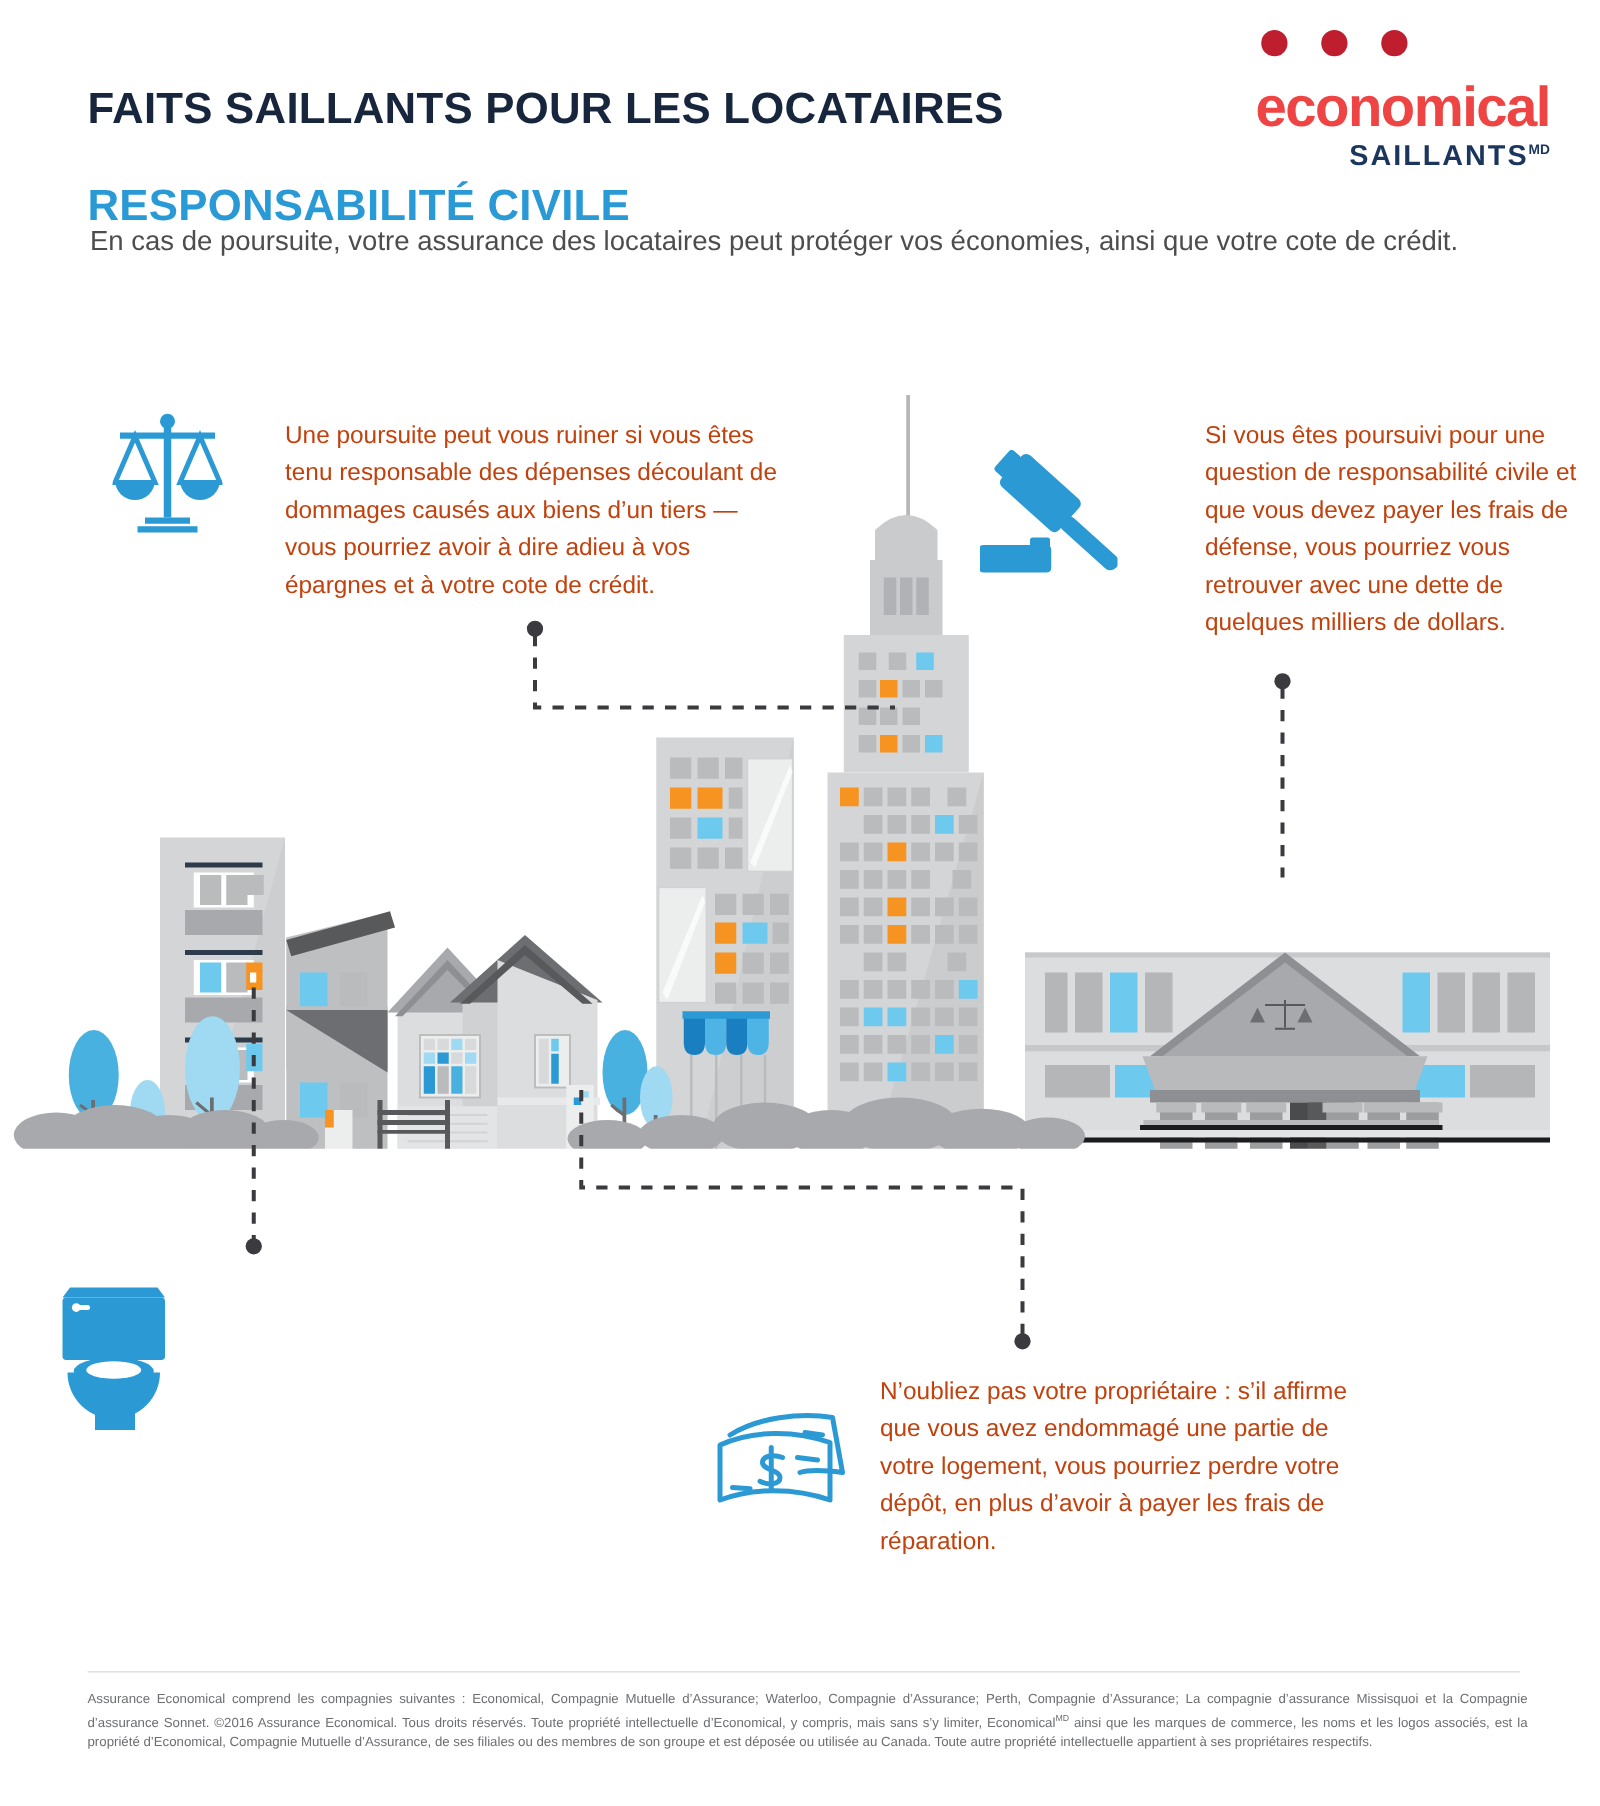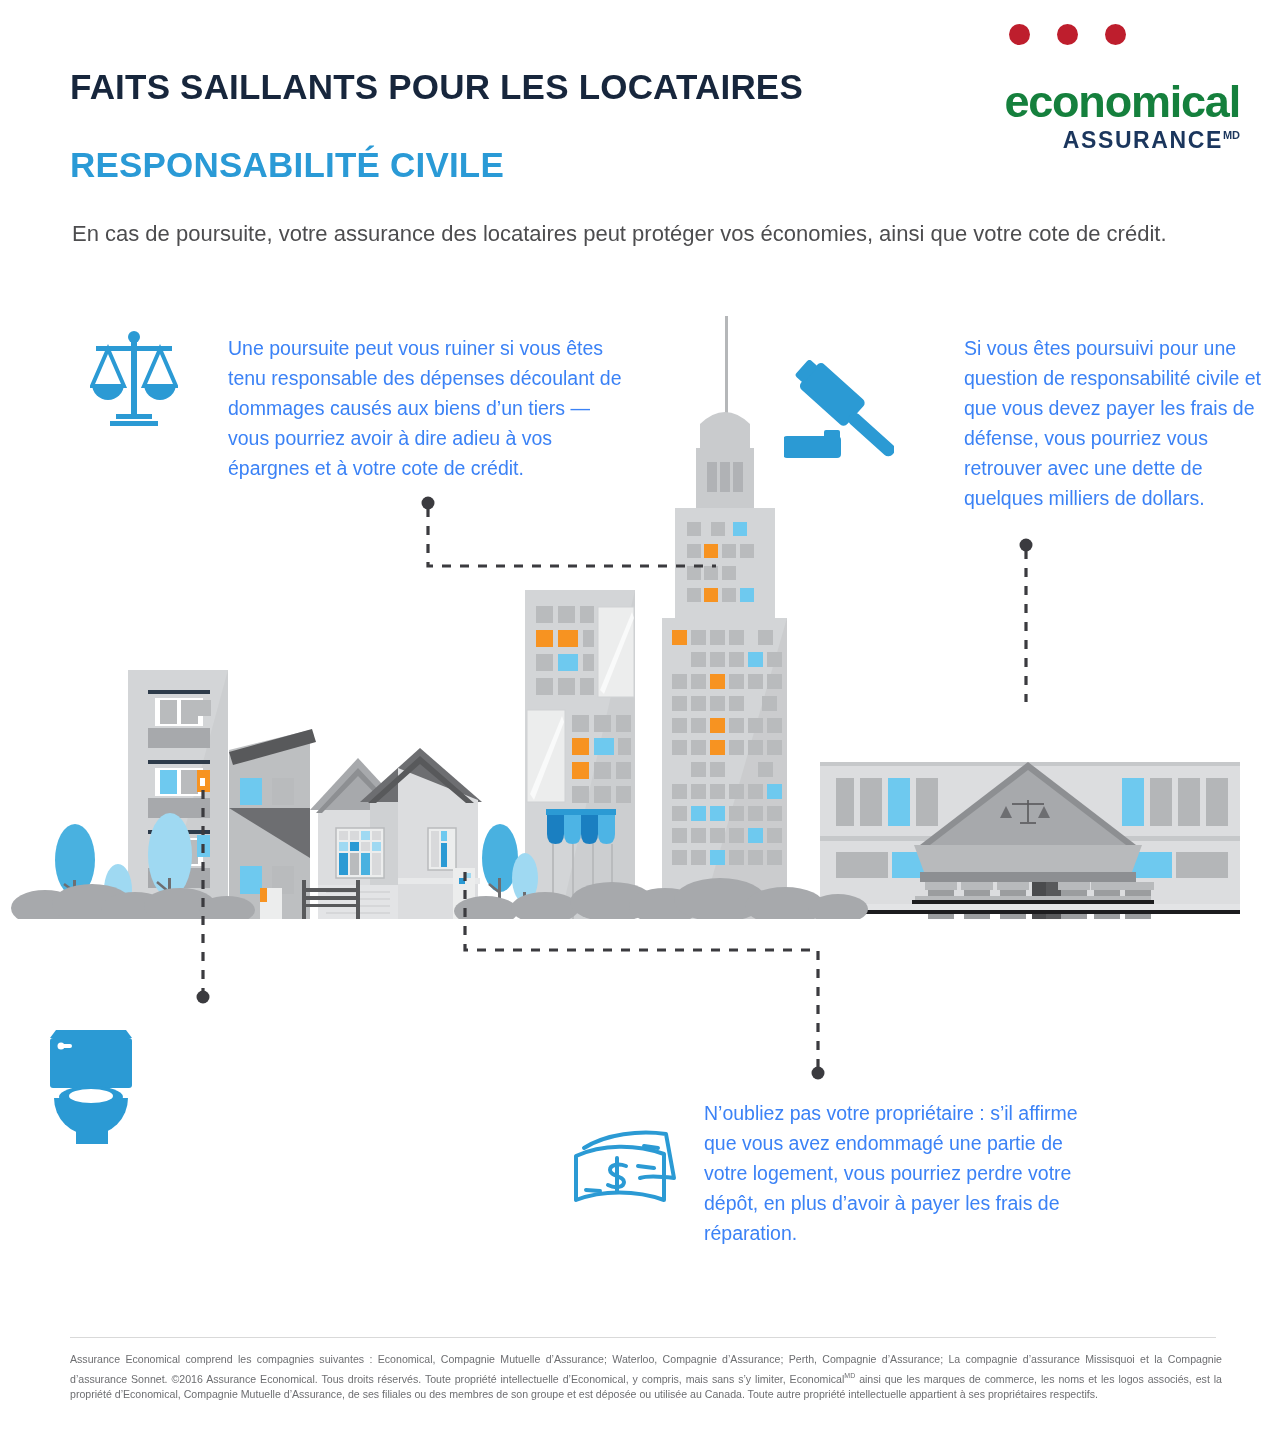--- a/index.html
+++ b/index.html
@@ -16,43 +16,43 @@
   .title-line1 {
     font-size: 35px; font-weight: bold; color: #17263c;
     letter-spacing: 0.2px; line-height: 42px; white-space: nowrap;
   }
   .title-line2 {
     font-size: 35px; font-weight: bold; color: #2a9ad6;
     letter-spacing: 0.2px; line-height: 42px; white-space: nowrap; margin-top: 36px;
   }
   .intro {
     position: absolute; left: 72px; top: 176px; width: 1130px;
-    font-size: 22px; line-height: 34px; color: #4d4d4f; margin-top: 41px;
+    font-size: 22px; line-height: 34px; color: #4d4d4f;
   }
 
   
   .logo { position: absolute; right: 38px; top: 24px; width: 250px; }
   .logo-dots { display: flex; gap: 27px; padding-left: 17px; }
   .logo-dot { width: 21px; height: 21px; border-radius: 50%; background: #be1e2d; }
   .logo-word {
-    margin-top: 33px; font-size: 45px; font-weight: bold; color: #15803d;
+    margin-top: 17px; font-size: 45px; font-weight: bold; color: #ef4444;
     letter-spacing: -1.2px; line-height: 48px; text-align: right;
     padding-right: 2px;
   }
   .logo-sub {
     font-size: 23px; font-weight: bold; color: #1b365d;
     letter-spacing: 1.6px; text-align: right; margin-top: 1px;
     padding-right: 2px;
   }
   .logo-sub sup { font-size: 11px; letter-spacing: 0; vertical-align: super; }
 
   
   .callout { position: absolute; }
   .callout p {
-    font-size: 19.5px; line-height: 30px; color: #3b82f6;
+    font-size: 19.5px; line-height: 30px; color: #c2410c;
   }
   .c1 { left: 228px; top: 333px; width: 400px; }
   .c2 { left: 933px; top: 333px; width: 300px; margin-left: 31px; }
   .c3 { left: 160px; top: 1020px; width: 360px; }
   .c4 { left: 704px; top: 1098px; width: 390px; }
 
   .icon { position: absolute; }
   .i-scales { left: 90px; top: 328px; }
   .i-gavel  { left: 784px; top: 360px; }
   .i-toilet { left: 46px;  top: 1022px; }
@@ -89,21 +89,21 @@
 
   <div class="intro">En cas de poursuite, votre assurance des locataires peut protéger vos économies, ainsi que votre cote de crédit.</div>
 
   <div class="logo">
     <div class="logo-dots">
       <div class="logo-dot"></div>
       <div class="logo-dot"></div>
       <div class="logo-dot"></div>
     </div>
     <div class="logo-word">economical</div>
-    <div class="logo-sub"><span>ASSURANCE</span><sup>MD</sup></div>
+    <div class="logo-sub"><span>SAILLANTS</span><sup>MD</sup></div>
   </div>
 
   <div class="scene">
     <svg width="1280" height="620" viewBox="0 0 1280 620" xmlns="http://www.w3.org/2000/svg">
       <defs>
         <linearGradient id="shineA" x1="0" y1="0" x2="1" y2="1">
           <stop offset="0" stop-color="#ffffff" stop-opacity="0.55"></stop>
           <stop offset="1" stop-color="#ffffff" stop-opacity="0.05"></stop>
         </linearGradient>
       </defs>

